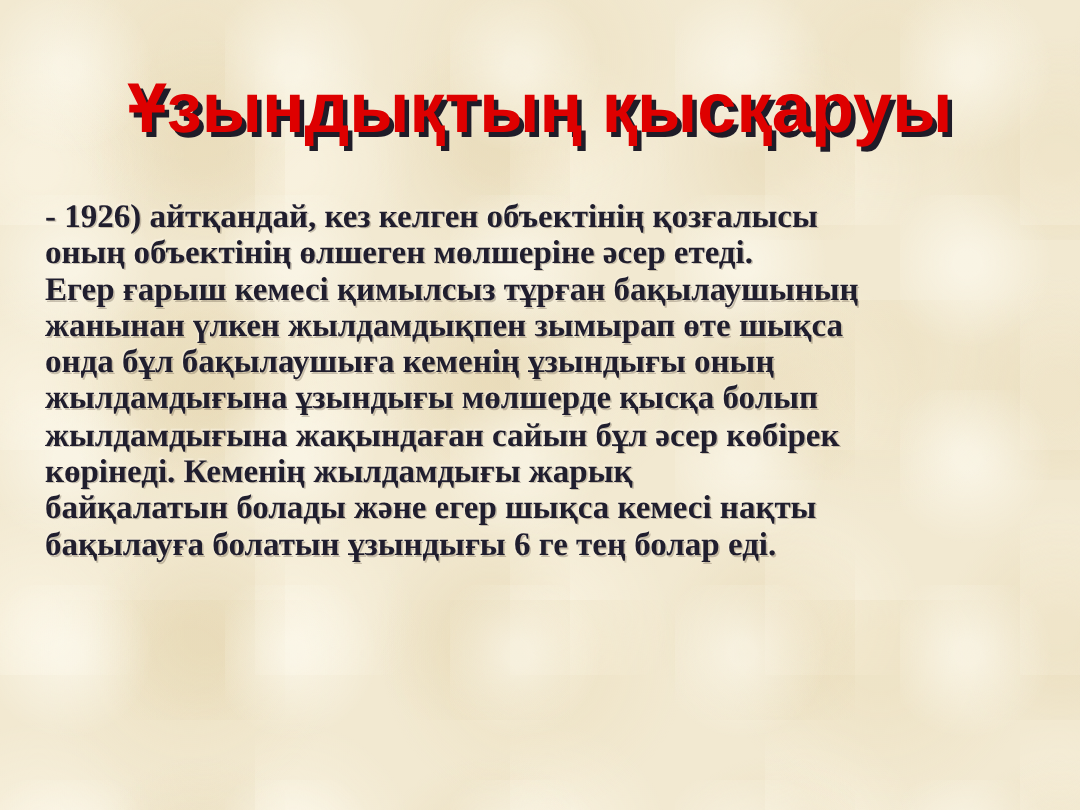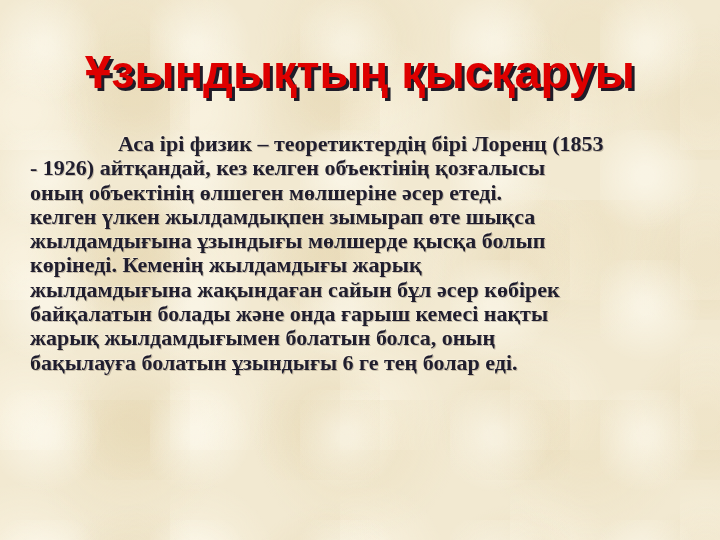--- a/index.html
+++ b/index.html
@@ -58,24 +58,24 @@
   .body-line.indent {
     padding-left: 88px;
   }
 </style>
 </head>
 <body>
 
 <div class="slide">
   <div class="slide-title">Ұзындықтың қысқаруы</div>
   <div class="body-text">
-      <div class="body-line indent">Аса ірі физик – теоретиктердің бірі Лоренц (1853</div>
       <div class="body-line">- 1926) айтқандай, кез келген объектінің қозғалысы</div>
       <div class="body-line">оның объектінің өлшеген мөлшеріне әсер етеді.</div>
-      <div class="body-line">келген үлкен жылдамдықпен зымырап өте шықса</div>
+      <div class="body-line">Егер ғарыш кемесі қимылсыз тұрған бақылаушының</div>
+      <div class="body-line">жанынан үлкен жылдамдықпен зымырап өте шықса</div>
+      <div class="body-line">онда бұл бақылаушыға кеменің ұзындығы оның</div>
       <div class="body-line">жылдамдығына ұзындығы мөлшерде қысқа болып</div>
+      <div class="body-line">жылдамдығына жақындаған сайын бұл әсер көбірек</div>
       <div class="body-line">көрінеді. Кеменің жылдамдығы жарық</div>
-      <div class="body-line">жылдамдығына жақындаған сайын бұл әсер көбірек</div>
-      <div class="body-line">байқалатын болады және онда ғарыш кемесі нақты</div>
-      <div class="body-line">жарық жылдамдығымен болатын болса, оның</div>
+      <div class="body-line">байқалатын болады және егер шықса кемесі нақты</div>
       <div class="body-line">бақылауға болатын ұзындығы 6 ге тең болар еді.</div>
     </div>
 </div>
 
 </body></html>

